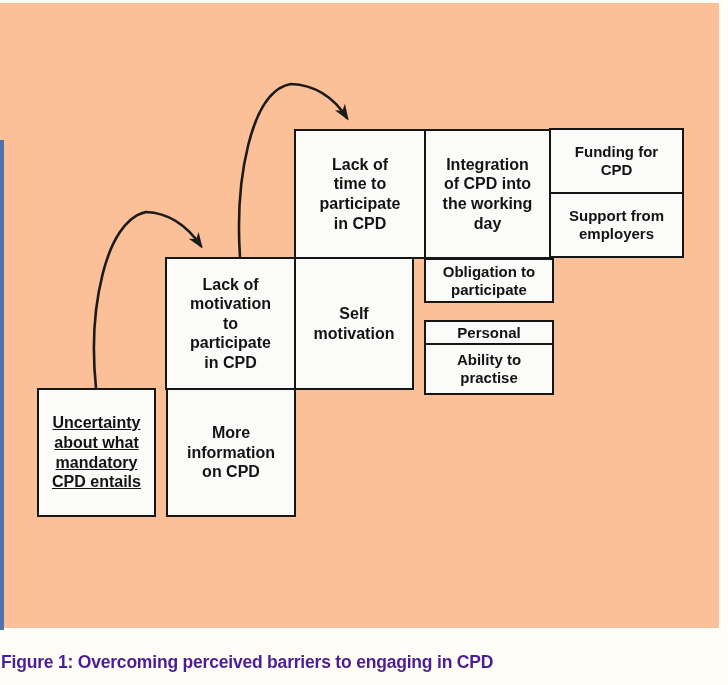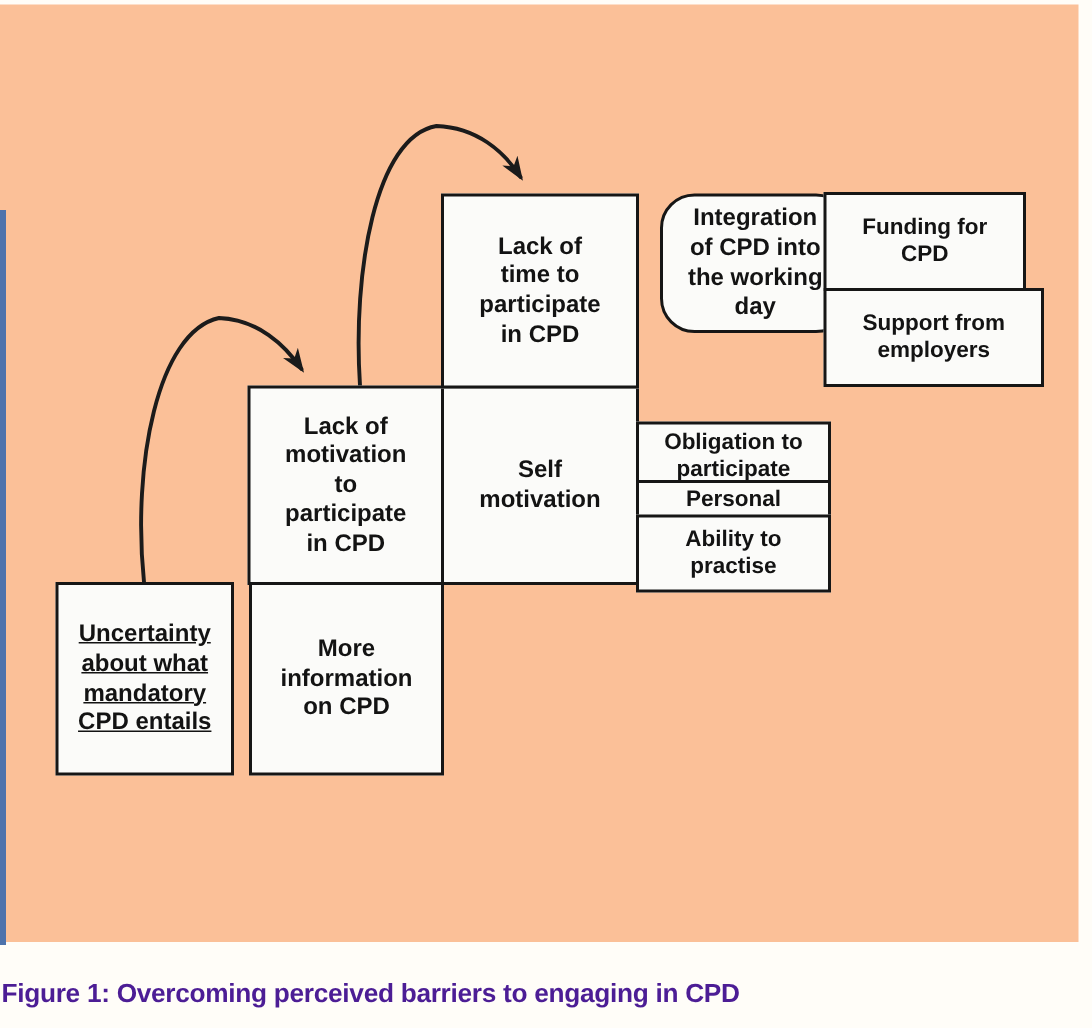--- a/index.html
+++ b/index.html
@@ -24,29 +24,29 @@
     text-align:center;font-weight:bold;color:#131313;
     white-space:pre-line;
   }
   .box-lg{font-size:16px;line-height:1.22;}
   .box-sm{font-size:15px;line-height:1.18;}
   
   .b-uncertainty{left:37px;top:388px;width:119px;height:129px;text-decoration:underline;}
   .b-moreinfo{left:166px;top:388px;width:130px;height:129px;}
   
   .b-motivation{left:165px;top:257px;width:131px;height:133px;}
-  .b-selfmotivation{left:294px;top:257px;width:132px;height:133px;}
-  .b-obligation{left:424px;top:258px;width:130px;height:45px;margin-top:23px;}
+  .b-selfmotivation{left:294px;top:257px;width:120px;height:133px;}
+  .b-obligation{left:424px;top:258px;width:130px;height:45px;}
   .b-personal{left:424px;top:301px;width:130px;height:44px;margin-top:19px;}
   .b-ability{left:424px;top:343px;width:130px;height:52px;}
   
   .b-lacktime{left:294px;top:129px;width:132px;height:130px;}
-  .b-integration{left:440px;top:129px;width:127px;height:93px;border-radius:23px;}
+  .b-integration{left:424px;top:129px;width:127px;height:130px;}
   .b-funding{left:549px;top:128px;width:135px;height:66px;}
-  .b-support{left:549px;top:192px;width:147px;height:66px;}
+  .b-support{left:549px;top:192px;width:135px;height:66px;}
   .caption{
     position:absolute;left:1px;top:652px;
     font-size:17.5px;font-weight:bold;color:#4c1d95;letter-spacing:-0.2px;
   }
 </style>
 </head>
 <body>
 
 <div class="page">
 

